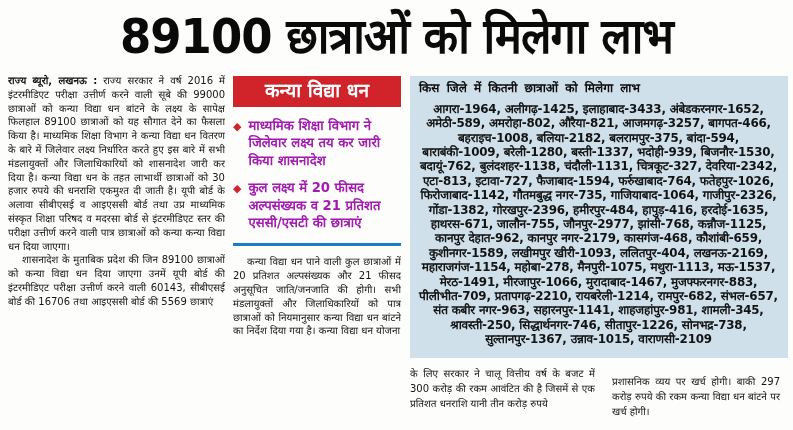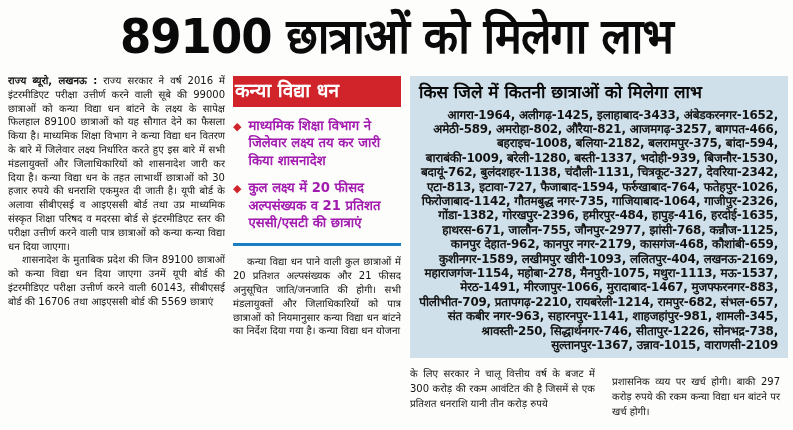--- a/index.html
+++ b/index.html
@@ -23,37 +23,37 @@
   .col-left {
     position:absolute; left:8px; top:74px; width:217px; height:352px; overflow:hidden;
   }
   .col-left p, .col-mid-body p { margin:0; }
   .p-indent { text-indent:14px; }
   .lead { font-weight:bold; }
 
   .col-mid { position:absolute; left:233px; top:76px; width:168px; height:350px; overflow:hidden; }
   .infobox-title {
     background:var(--red,#d1232a); color:#ffffff;
-    font-weight:bold; font-size:19px; 
+    font-weight:bold; font-size:19px; text-align:center;
     padding:4px 2px 6px; line-height:1.1;
   }
   .bullet { display:flex; gap:7px; margin-top:10px; }
   .bullet .diamond { color:var(--red,#d1232a); font-size:11px; line-height:1; padding-top:4px; flex:0 0 auto; }
   .bullet .btext { font-weight:bold; font-size:13.2px; line-height:1.32; color:#a21caf; }
   .blue-rule { height:3px; background:var(--blue,#1b7ec2); margin:12px 0 9px; }
 
   .panel {
     position:absolute; left:410px; top:76px; width:378px; height:282px;
     background:var(--panelbg,#cfe0ea);
     box-sizing:border-box; padding:6px 10px 6px 9px; overflow:hidden;
   }
-  .panel-title { font-weight:bold; font-size:17px; line-height:1.15; margin:1px 0 5px; color:#0b0b0b; }
+  .panel-title { font-weight:bold; font-size:12px; line-height:1.15; margin:1px 0 5px; color:#0b0b0b;font-family:Liberation Mono, monospace; }
   .district-list {
     font-size:11.9px; line-height:1.21; font-weight:bold;
-    text-align:right; color:#131313; letter-spacing:-0.2px;
+    text-align:center; color:#131313; letter-spacing:-0.2px;
   }
 
   .col-bottom-a { position:absolute; left:410px; top:366px; width:185px; height:62px; overflow:hidden; }
   .col-bottom-b { position:absolute; left:604px; top:366px; width:184px; height:62px; overflow:hidden; }
   .col-bottom-a .bodytext, .col-bottom-b .bodytext { line-height:1.5; }
 </style>
 </head>
 <body>
 
 <div class="headline">89100 छात्राओं को मिलेगा लाभ</div>

